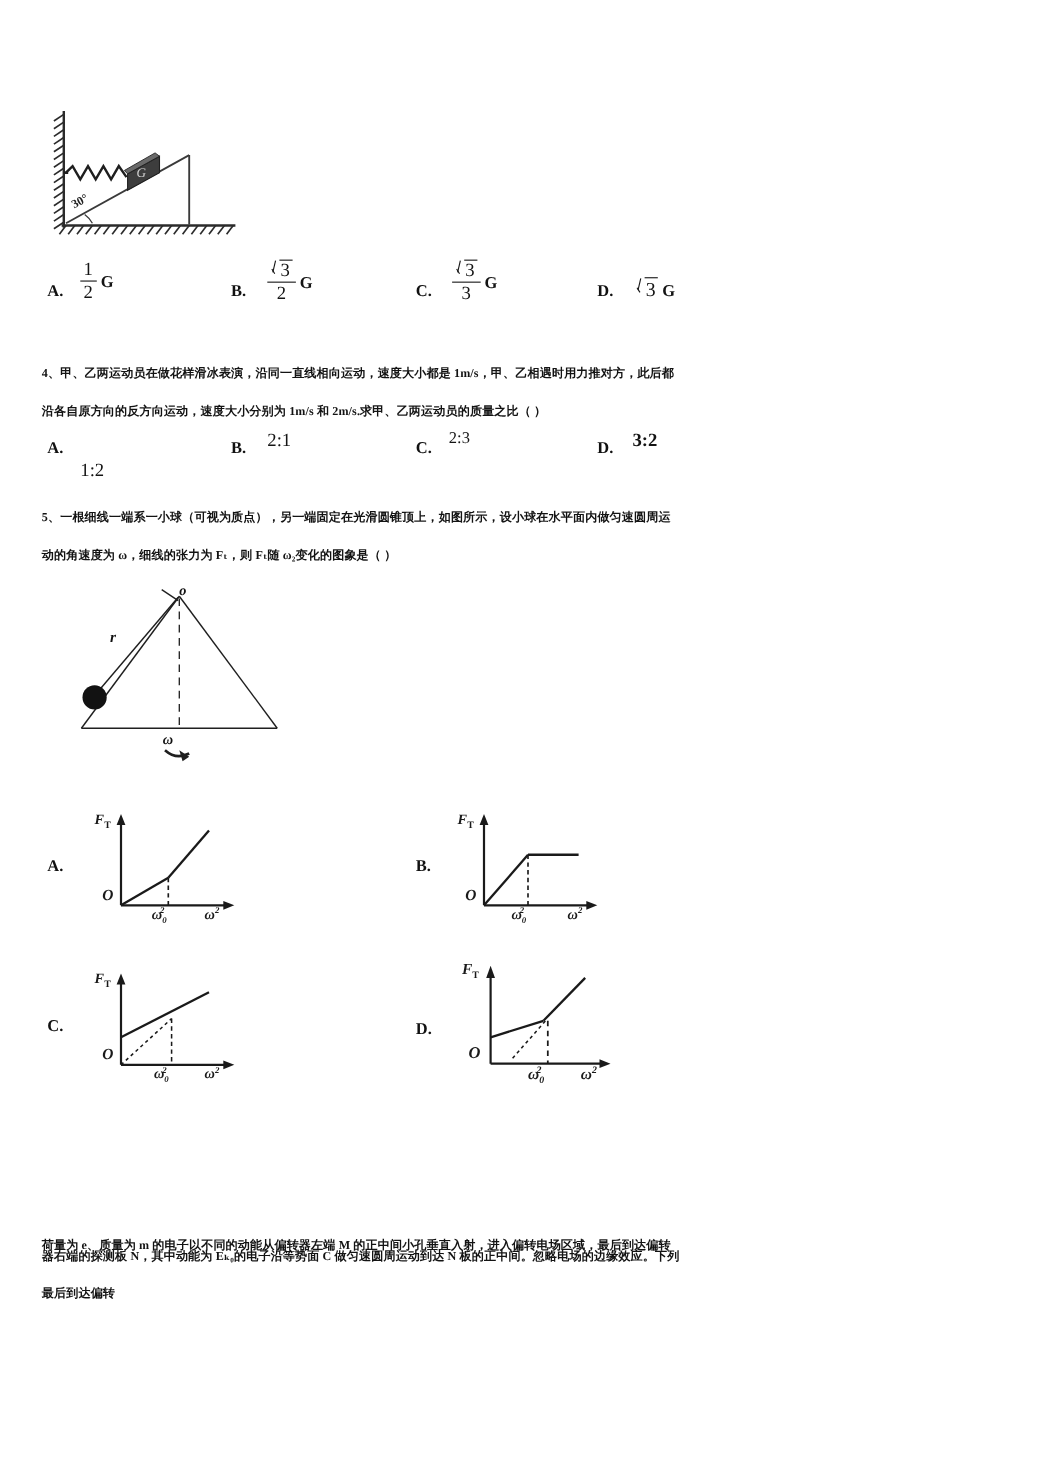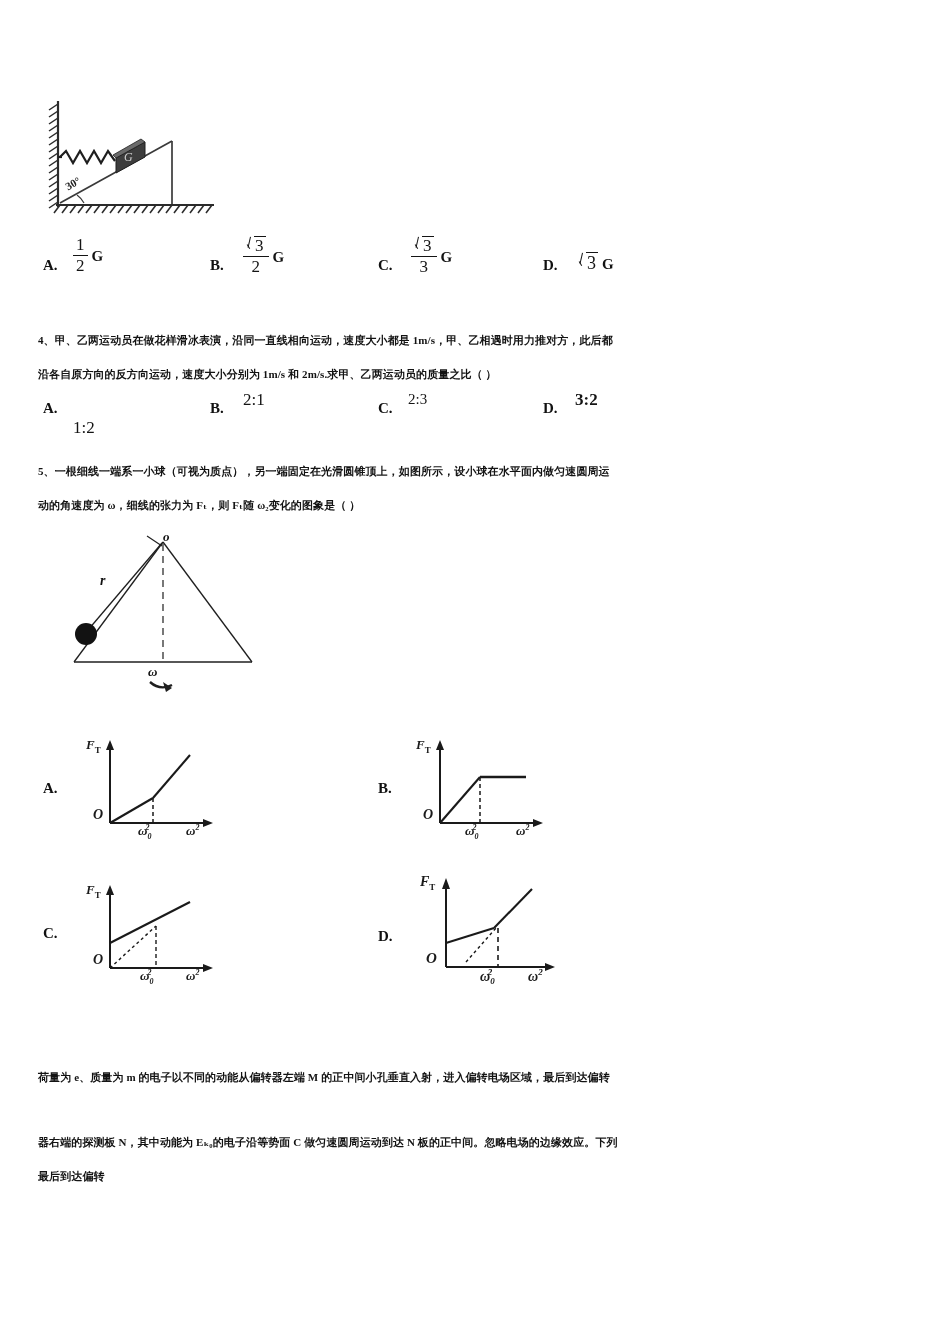--- a/index.html
+++ b/index.html
@@ -342,17 +342,17 @@
       <line x1="58" y1="90" x2="88" y2="56" stroke="#1a1a1a" stroke-width="1.4" stroke-dasharray="3,3"></line>
 
       <line x1="90" y1="56" x2="90" y2="95" stroke="#1a1a1a" stroke-width="1.6" stroke-dasharray="5,4"></line>
     </svg>
     <span style="position:absolute; left:12px; top:2px; font-style:italic; font-weight:bold; font-size:14px; font-family:'Liberation Serif',serif;">F<sub style="font-size:9px; font-style:normal;">T</sub></span>
     <span style="position:absolute; left:18px; top:78px; font-style:italic; font-weight:bold; font-size:15px; font-family:'Liberation Serif',serif;">O</span>
     <span style="position:absolute; left:72px; top:95px; font-style:italic; font-weight:bold; font-size:14px; font-family:'Liberation Serif',serif;">ω<sub style="font-size:9px;">0</sub><sup style="font-size:9px; margin-left:-7px;">2</sup></span>
     <span style="position:absolute; left:120px; top:95px; font-style:italic; font-weight:bold; font-size:14px; font-family:'Liberation Serif',serif;">ω<sup style="font-size:9px;">2</sup></span>
   </div>
 
-  <div class="qtext" style="left:38px; top:1057px;">荷量为 e、质量为 m 的电子以不同的动能从偏转器左端 M 的正中间小孔垂直入射，进入偏转电场区域，最后到达偏转</div>
+  <div class="qtext" style="left:38px; top:1112px;">荷量为 e、质量为 m 的电子以不同的动能从偏转器左端 M 的正中间小孔垂直入射，进入偏转电场区域，最后到达偏转</div>
   <div class="qtext" style="left:38px; top:1122px;">器右端的探测板 N，其中动能为 Eₖ₀的电子沿等势面 C 做匀速圆周运动到达 N 板的正中间。忽略电场的边缘效应。下列</div>
   <div class="qtext" style="left:38px; top:1156px;">最后到达偏转</div>
 
 </div>
 
 </body></html>

